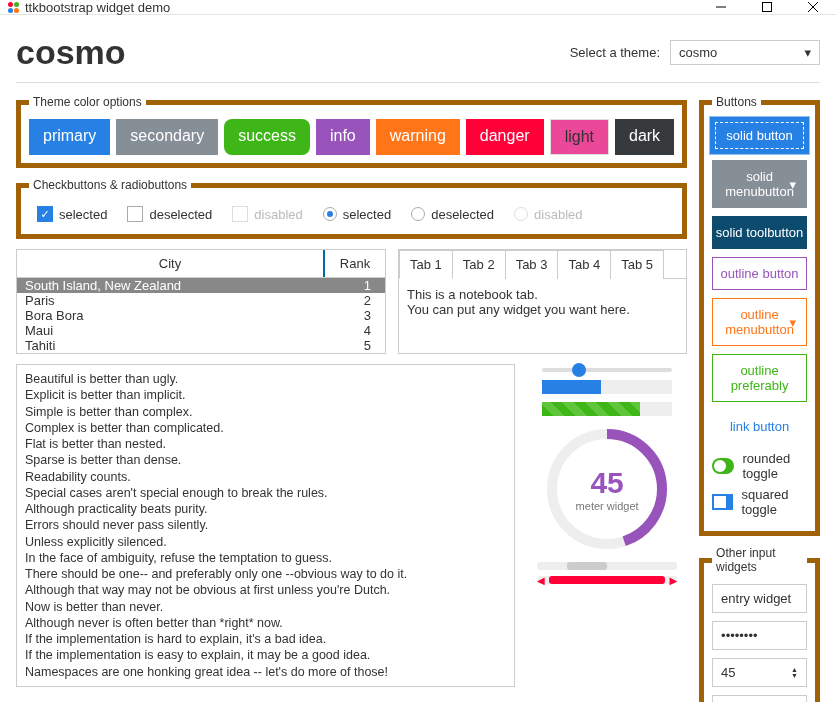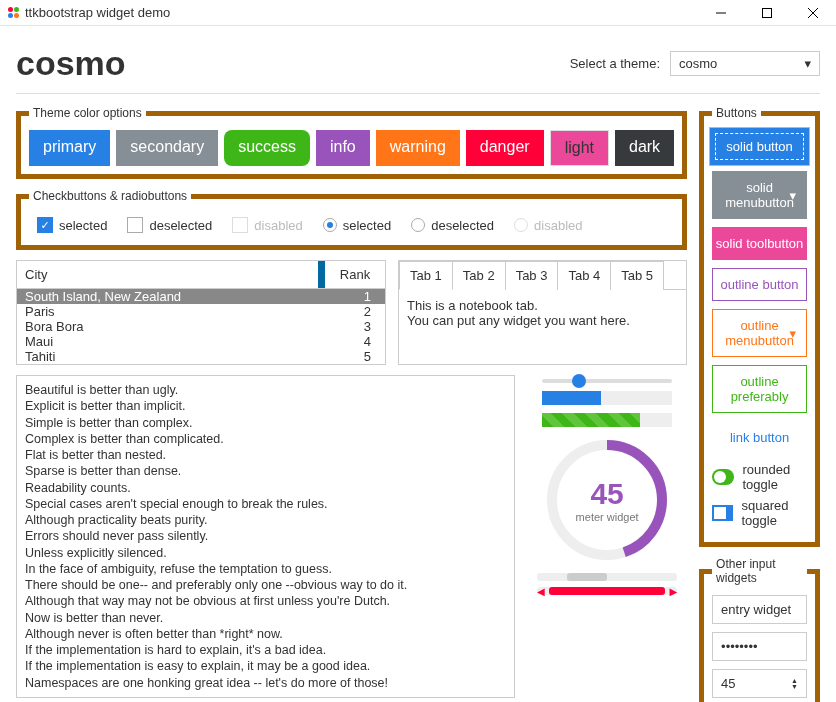--- a/index.html
+++ b/index.html
@@ -1,17 +1,17 @@
 <!DOCTYPE html>
 <html><head>
 <meta charset="utf-8">
 <style>
 * { box-sizing: border-box; margin: 0; padding: 0; }
 body { font-family: "Segoe UI", Arial, sans-serif; font-size: 13px; color: #333; background: #fff; }
-.titlebar { display: flex; align-items: center; justify-content: space-between; height: 26px; padding: 0 0 0 8px; border-bottom: 1px solid #e5e5e5; }
+.titlebar { display: flex; align-items: center; justify-content: space-between; height: 15px; padding: 0 0 0 8px; border-bottom: 1px solid #e5e5e5; }
 .titlebar-left { display: flex; align-items: center; gap: 6px; }
 .tb-icons { display: grid; grid-template-columns: repeat(2,5px); grid-auto-rows:5px; gap:1px;}
 .tb-icons span{width:5px;height:5px;border-radius:50%;}
 .titlebar-right { display: flex; }
 .tbbtn { width: 46px; height: 30px; display: flex; align-items: center; justify-content: center; }
 .tbbtn svg { width: 10px; height: 10px; }
 .container { padding: 18px 16px; width: 836px; }
 .header { display: flex; align-items: center; justify-content: space-between; border-bottom: 1px solid #ddd; padding-bottom: 10px; margin-bottom: 12px; }
 .title { font-size: 34px; font-weight: 700; color: #333; }
 .theme-sel { display: flex; align-items: center; gap: 10px; font-size: 13px; }
@@ -27,21 +27,21 @@
 .checks { display: flex; gap: 20px; align-items: center; flex-wrap: nowrap; padding: 4px 8px; }
 .chk { display: flex; align-items: center; gap: 6px; }
 .chk.disabled { color: #bbb; }
 .rdio { width: 14px; height: 14px; border: 1px solid #aaa; border-radius: 50%; display: inline-block; position: relative; }
 .rdio.sel::after{content:"";position:absolute;left:3px;top:3px;width:6px;height:6px;border-radius:50%;background:#2780e3;}
 .rdio.dis{border-color:#ddd;}
 .mid-row { display: flex; gap: 12px; }
 .table-wrap { flex: 0 0 370px; border: 1px solid #ccc; }
 .table-head { display: flex; border-bottom: 1px solid #ccc; }
 .table-head div { padding: 6px 8px; }
-.th-city { flex: 1; border-right: 7px solid #0369a1; }
+.th-city { flex: 1; text-align: center; border-right: 2px solid #0369a1; }
 .th-rank { width: 60px; text-align: center; }
 .trow { display: flex; padding: 0 8px; }
 .trow.sel { background: #888; color: #fff; }
 .trow .c1 { flex: 1; }
 .trow .c2 { width: 40px; text-align: right; padding-right: 6px;}
 .notebook { flex: 1; border: 1px solid #ccc; display: flex; flex-direction: column; }
 .tabs { display: flex; }
 .tab { padding: 6px 10px; border: 1px solid #ccc; border-bottom: none; margin-bottom: -1px; background: #fff; position: relative; }
 .tab:not(:first-child){ border-left: none; }
 .tab.active { border-bottom: 1px solid #fff; z-index: 2; }
@@ -61,21 +61,21 @@
 .sbar-grp{display:flex;flex-direction:column;gap:6px;width:140px;}
 .sbar{height:8px;background:#eee;position:relative;border-radius:3px;}
 .sbar .thumb{position:absolute;background:#ccc;border-radius:3px;height:8px;}
 .sbar.red{display:flex;align-items:center;gap:4px;}
 .sbar.red .track{flex:1;height:8px;background:#ff0039;border-radius:3px;}
 .arrow{color:#ff0039;font-size:10px;}
 .btn-col .btn { width: 100%; padding: 8px 0; text-align: center; font-size: 13px; margin-bottom: 8px; border: 1px solid transparent; position: relative;}
 .btn.solid{background:#2780e3;color:#fff; outline: 1px dashed #fff; outline-offset: -4px; box-shadow: 0 0 0 2px #2780e3, 0 0 0 3px rgba(39,128,227,0.5);}
 .btn.menub{background:#868e96;color:#fff;display:flex;justify-content:center;align-items:center;}
 .btn.menub .caret{position:absolute;right:10px;}
-.btn.stool{background:#ec4899;color:#fff;}
+.btn.stool{background:#0c4a6e;color:#fff;}
 .btn.outl{background:#fff;border-color:#9954bb;color:#9954bb;}
 .btn.omenub{background:#fff;border-color:#ff7518;color:#ff7518;display:flex;justify-content:center;align-items:center;}
 .btn.omenub .caret{position:absolute;right:10px;}
 .btn.otool{background:#fff;border-color:#3fb618;color:#3fb618;}
 .btn.link{background:#fff;color:#2780e3;}
 .toggle-row{display:flex;align-items:center;gap:8px;font-size:13px;margin-bottom:6px;}
 .rtoggle{width:30px;height:16px;border-radius:8px;background:#3fb618;position:relative;}
 .rtoggle::after{content:"";position:absolute;width:12px;height:12px;border-radius:50%;background:#fff;left:2px;top:2px;}
 .stoggle{width:28px;height:16px;background:#2780e3;position:relative;}
 .stoggle::after{content:"";position:absolute;width:12px;height:12px;background:#fff;left:2px;top:2px;}

